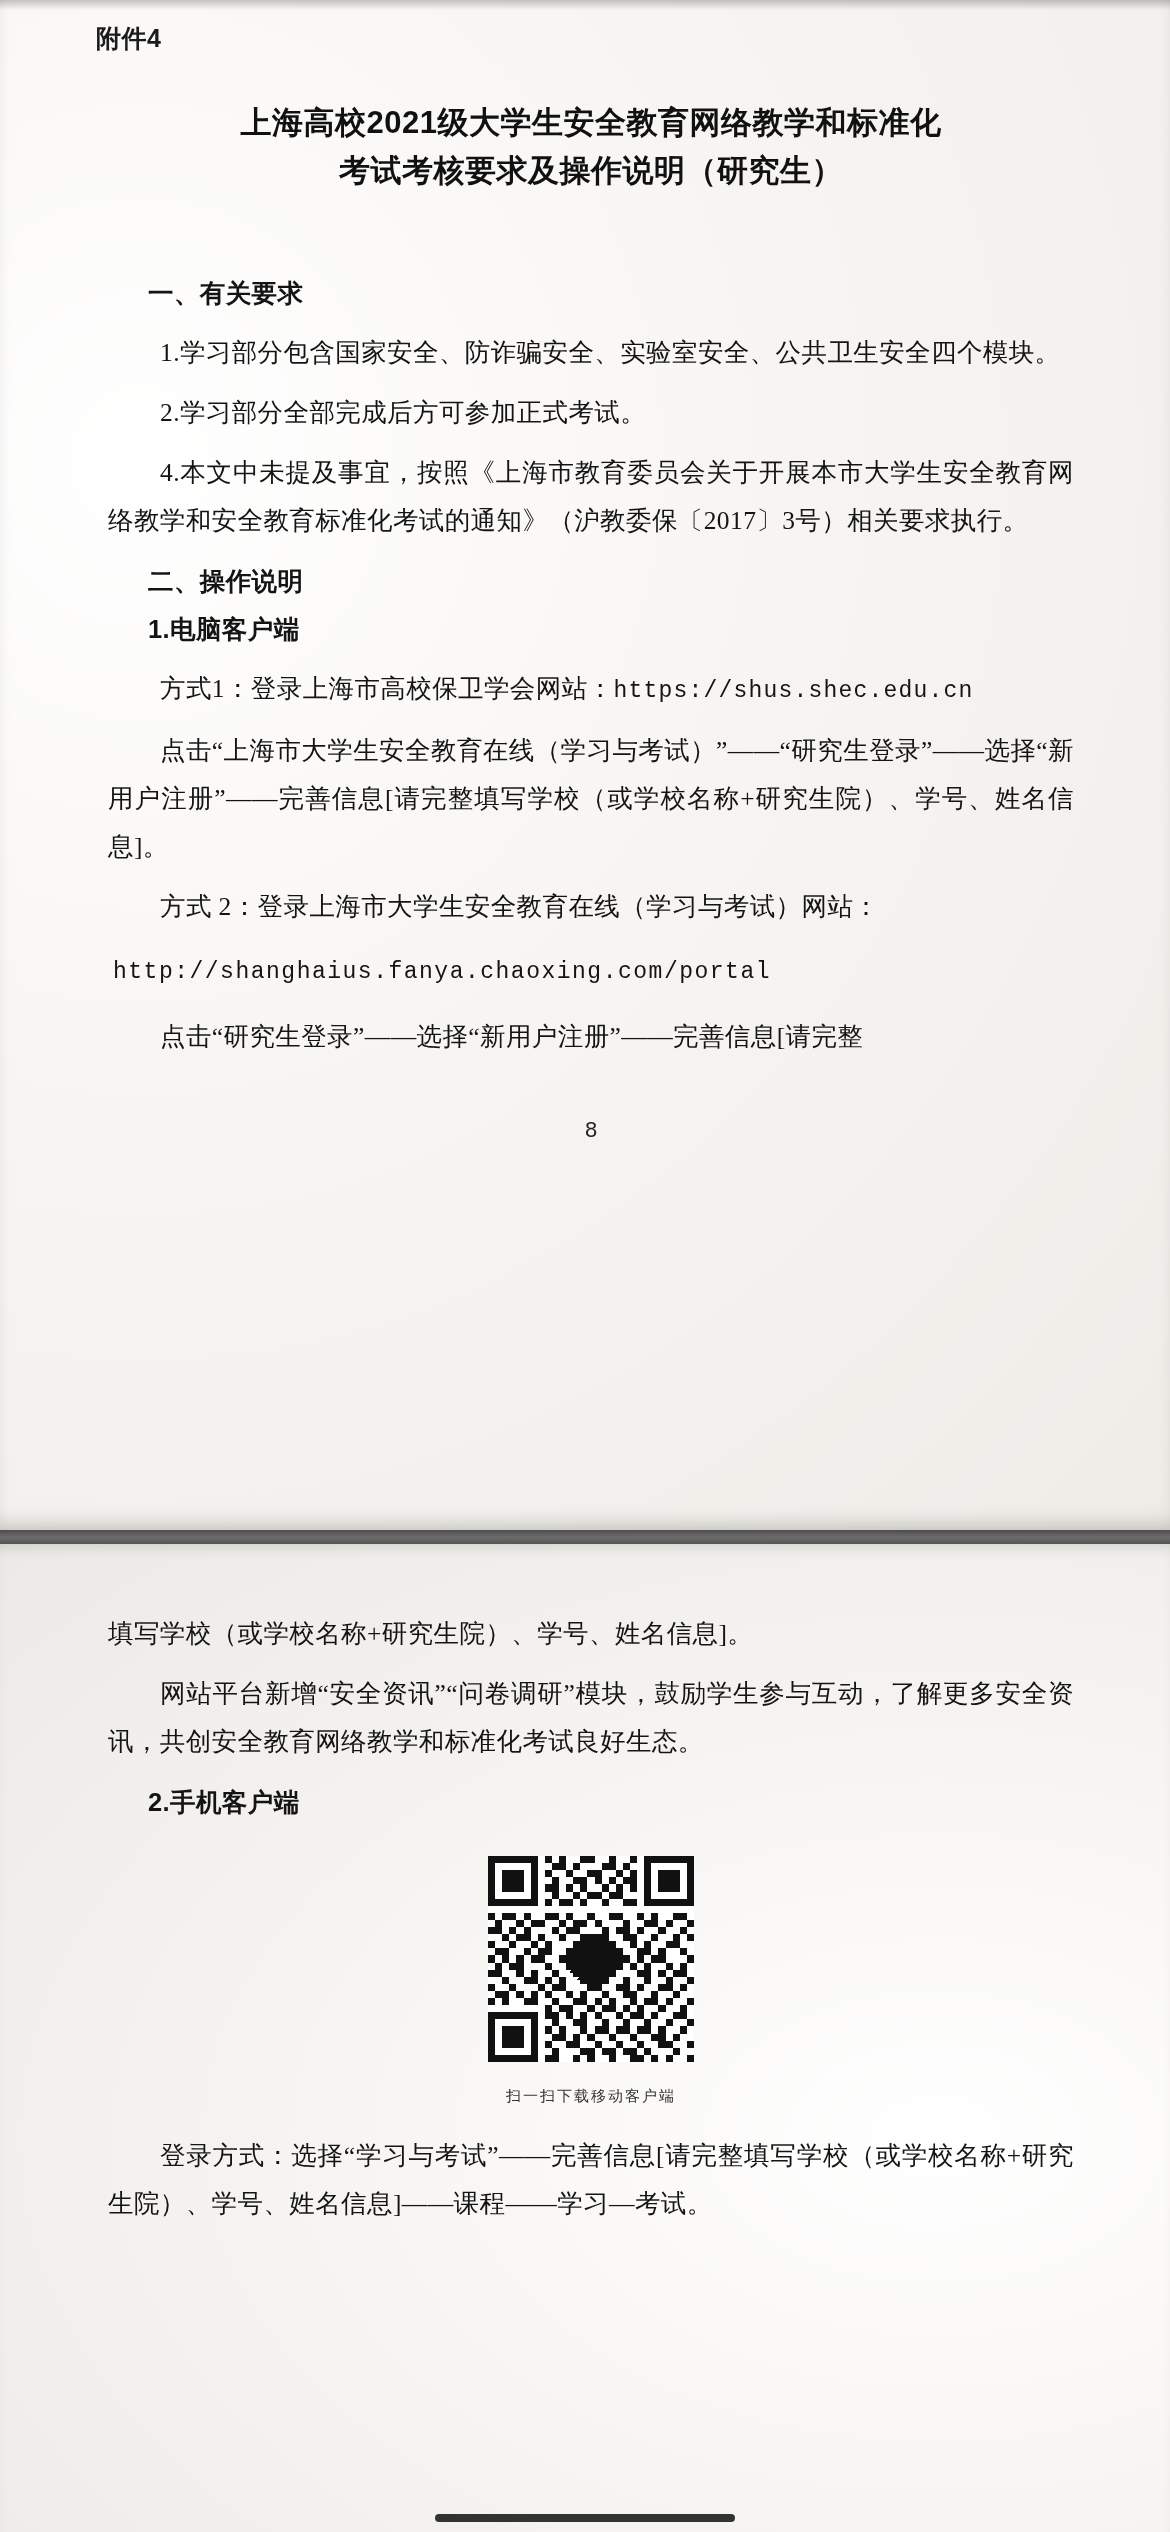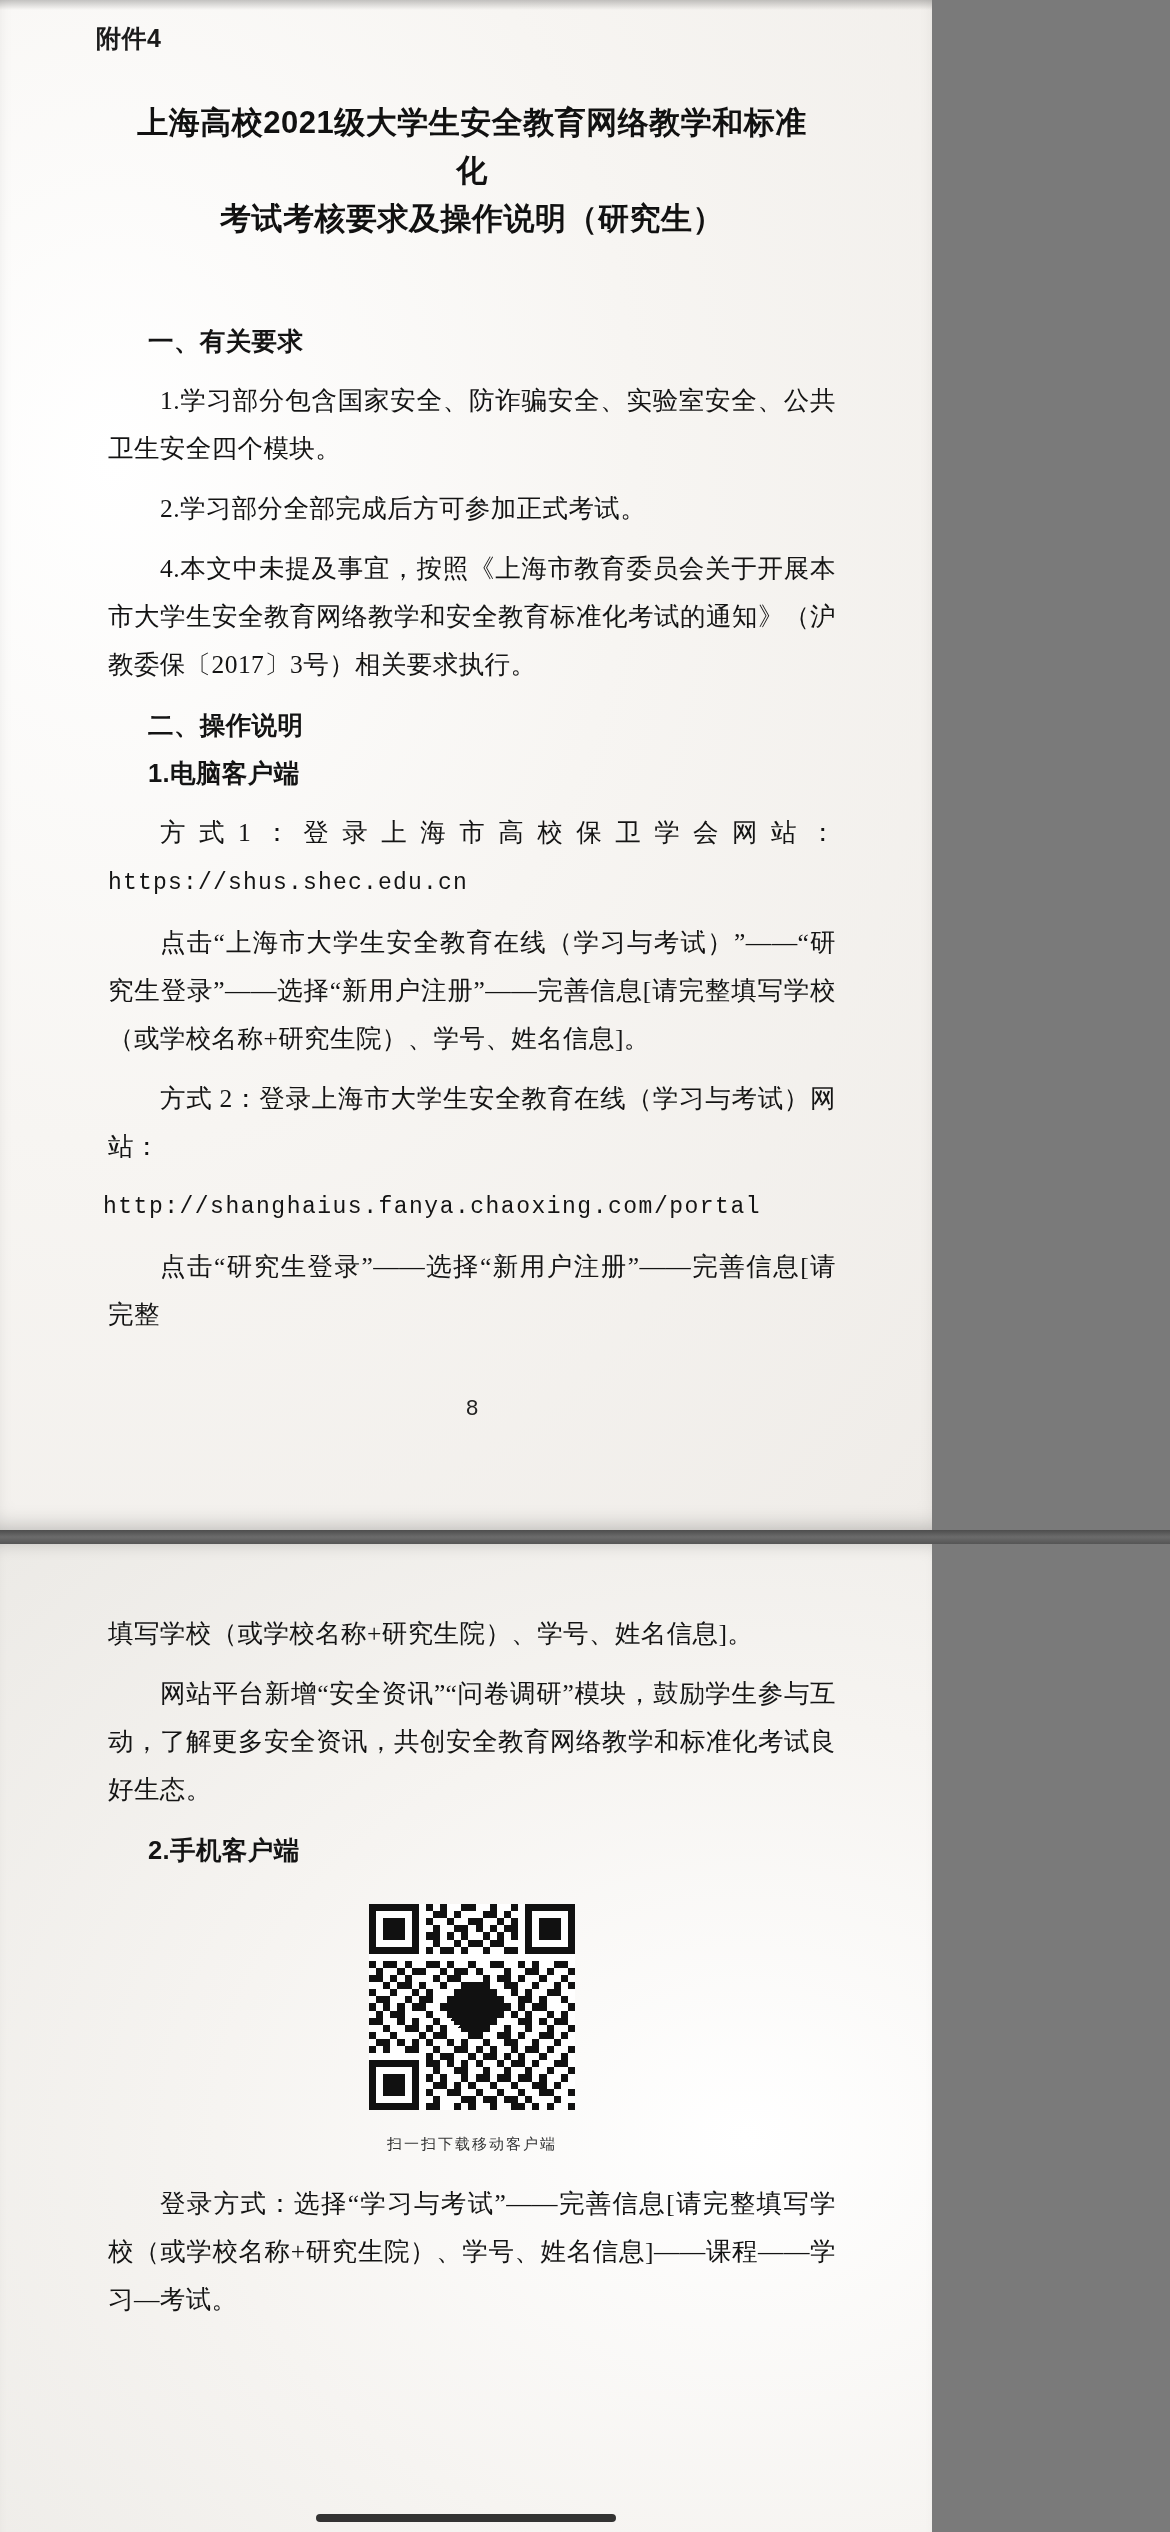--- a/index.html
+++ b/index.html
@@ -13,21 +13,21 @@
   }
   .page-stack {
     position: relative;
     width: 1170px;
     min-height: 2532px;
     background: #7a7a7a;
   }
   .sheet {
     position: relative;
     background: #fbfaf8;
-    width: 932px;
+    width: 1170px;
     box-sizing: border-box;
     overflow: hidden;
   }
   .sheet-1 {
     height: 1530px;
     padding: 0;
     background:
       radial-gradient(ellipse at 12% 30%, #ffffff 0%, #f7f5f2 45%, #efece8 100%);
     box-shadow: inset 0 -14px 22px -12px rgba(0,0,0,0.25);
   }
@@ -82,21 +82,21 @@
     font-family: "Liberation Sans", "DejaVu Sans", sans-serif;
     font-weight: bold;
     font-size: 25.5px;
   }
   .mono {
     font-family: "Liberation Mono", "DejaVu Sans Mono", monospace;
     font-size: 23px;
     letter-spacing: 1.2px;
   }
   p.url-line {
-    margin: 7px;
+    margin: 17px;
     text-indent: 0;
     font-family: "Liberation Mono", "DejaVu Sans Mono", monospace;
     font-size: 23px;
     letter-spacing: 1.5px;
   }
   .page-num {
     text-align: center;
     font-size: 22px;
     color: #222;
     margin-top: 56px;

